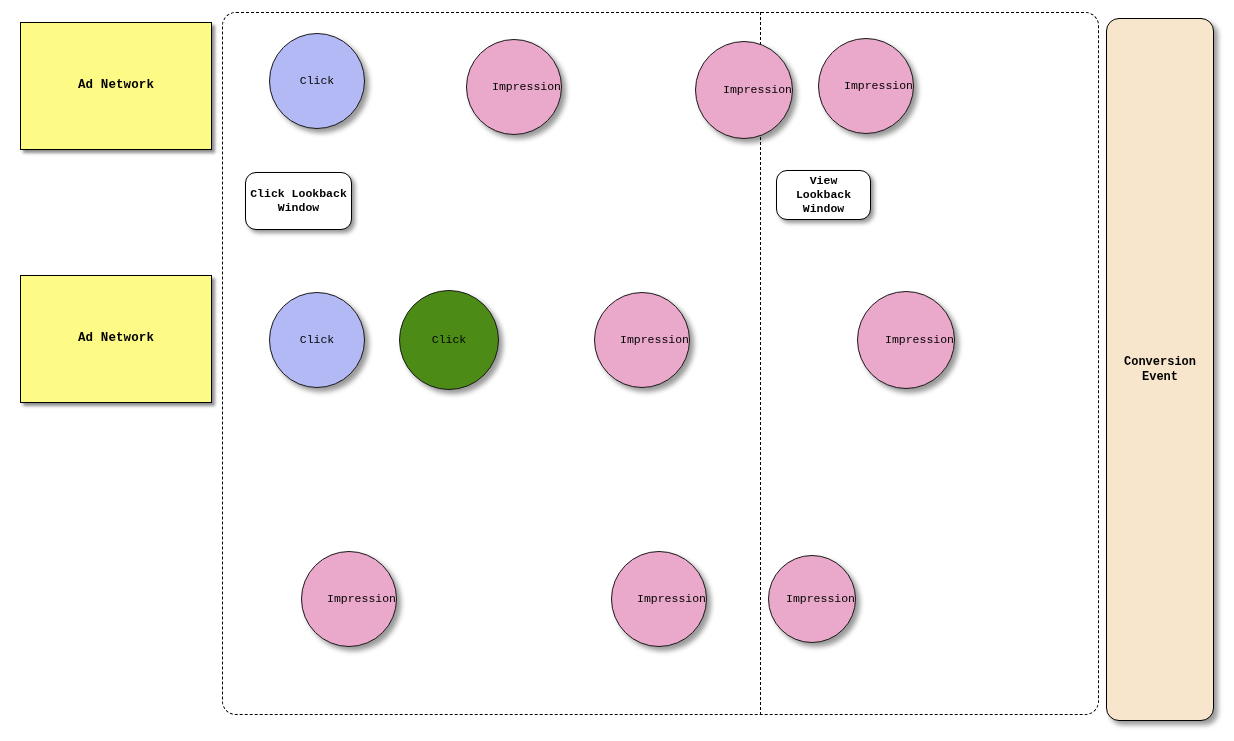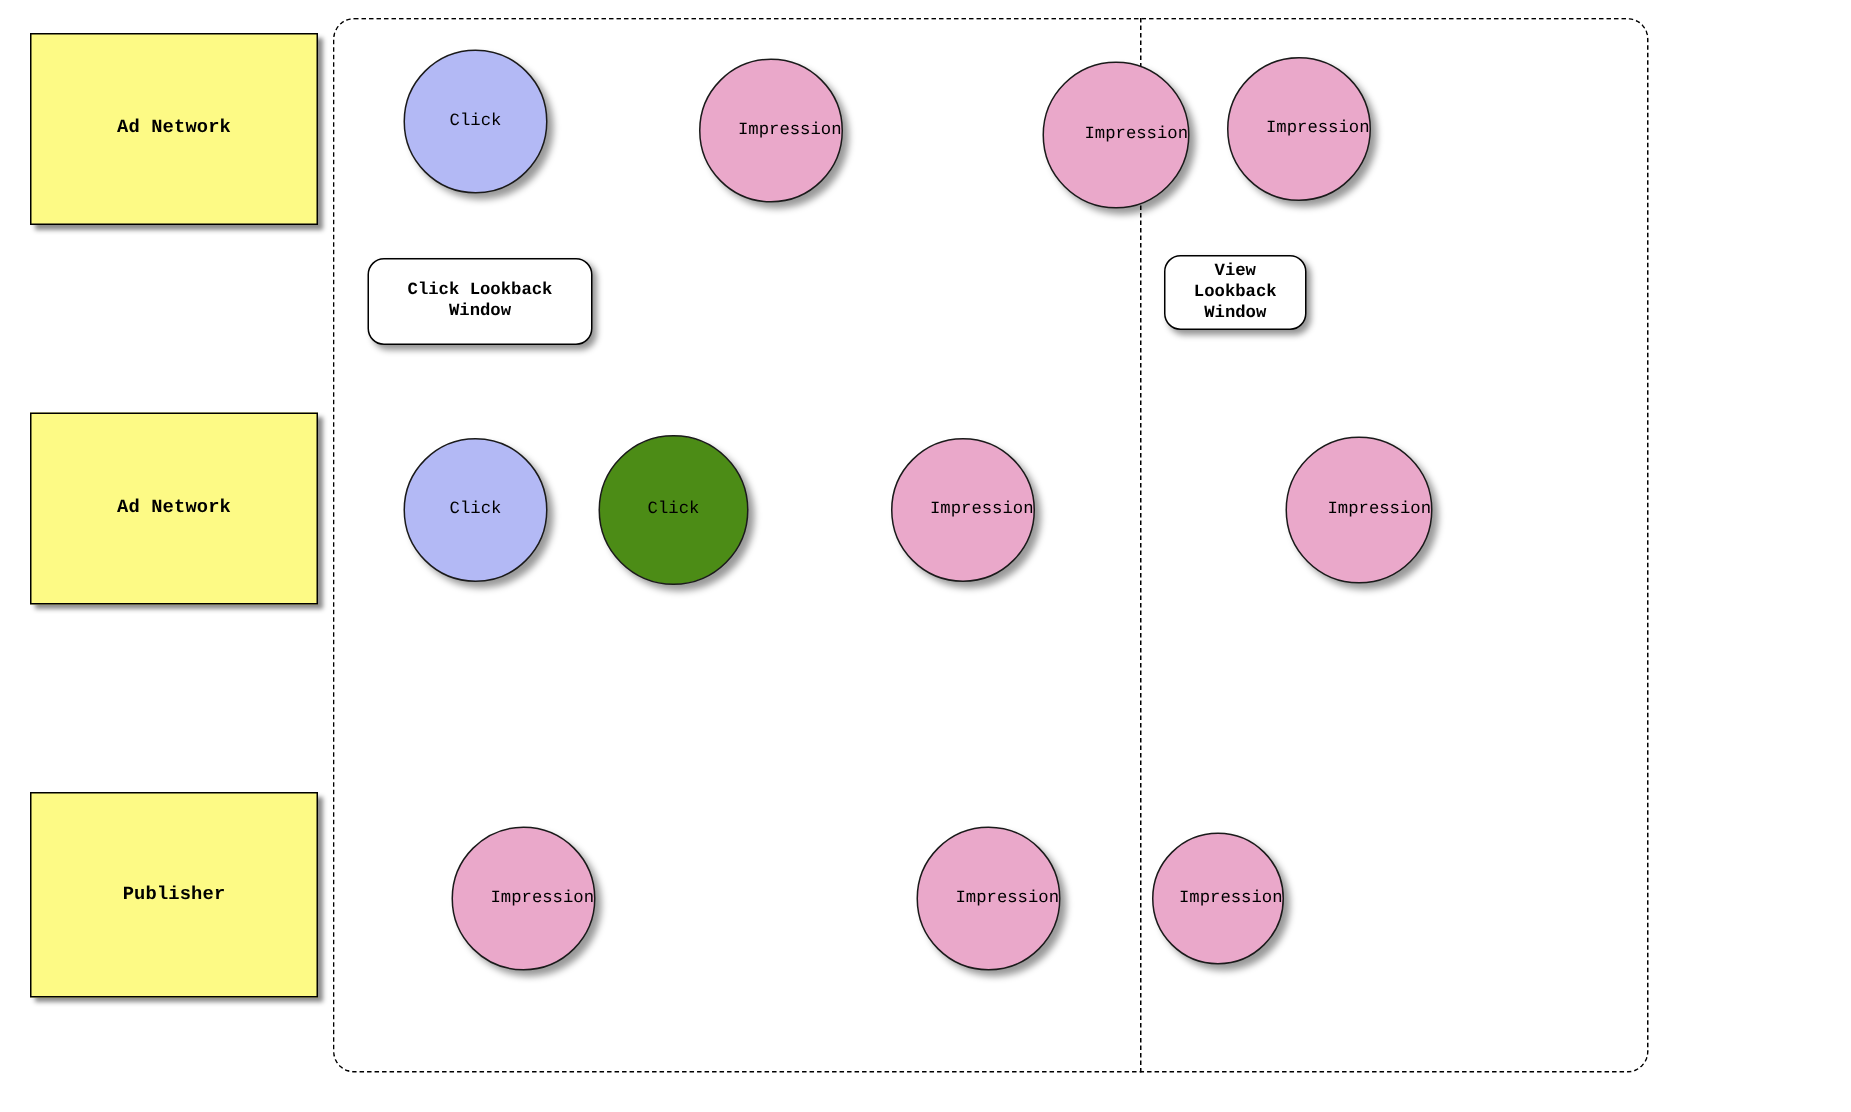--- a/index.html
+++ b/index.html
@@ -124,23 +124,20 @@
 <body>
 
 <div id="canvas">
 
   <div class="actor-box" id="actor-0" style="left: 20px; top: 22px; width: 192px; height: 128px;">
     <span class="actor-label">Ad Network</span>
   </div>
   <div class="actor-box" id="actor-1" style="left: 20px; top: 275px; width: 192px; height: 128px;">
     <span class="actor-label">Ad Network</span>
   </div>
-  <div class="actor-box" id="actor-2" style="left: 20px; top: 528px; width: 192px; height: 137px;">
-    <span class="actor-label">Publisher</span>
-  </div>
 
   <div class="dashed-region" id="attribution-region" style="left: 222px; top: 12px; width: 877px; height: 703px;"></div>
   <div class="divider-line" id="attribution-divider" style="left: 760px; top: 12px; height: 703px; width: 0px;"></div>
 
   <div class="event-circle type-click" id="ev-0" style="left: 269px; top: 33px; width: 96px; height: 96px;">
     <span class="circle-label">Click</span>
   </div>
   <div class="event-circle type-impression" id="ev-1" style="left: 466px; top: 39px; width: 96px; height: 96px;">
     <span class="circle-label">Impression</span>
   </div>
@@ -165,24 +162,28 @@
   <div class="event-circle type-impression" id="ev-8" style="left: 301px; top: 551px; width: 96px; height: 96px;">
     <span class="circle-label">Impression</span>
   </div>
   <div class="event-circle type-impression" id="ev-9" style="left: 611px; top: 551px; width: 96px; height: 96px;">
     <span class="circle-label">Impression</span>
   </div>
   <div class="event-circle type-impression" id="ev-10" style="left: 768px; top: 555px; width: 88px; height: 88px;">
     <span class="circle-label">Impression</span>
   </div>
 
-  <div class="lookback-box" id="lb-0" style="left: 245px; top: 172px; width: 150px; height: 58px;">
+  <div class="lookback-box" id="lb-0" style="left: 245px; top: 172px; width: 107px; height: 58px;">
     <span class="lookback-label">Click Lookback
 Window</span>
   </div>
   <div class="lookback-box" id="lb-1" style="left: 776px; top: 170px; width: 95px; height: 50px;">
     <span class="lookback-label">View
 Lookback
 Window</span>
   </div>
 
+  <div class="conversion-bar" id="conversion-bar" style="left: 1106px; top: 18px; width: 108px; height: 703px;">
+    <span class="conversion-label">Conversion
+Event</span>
+  </div>
 
 </div>
 
 </body></html>

